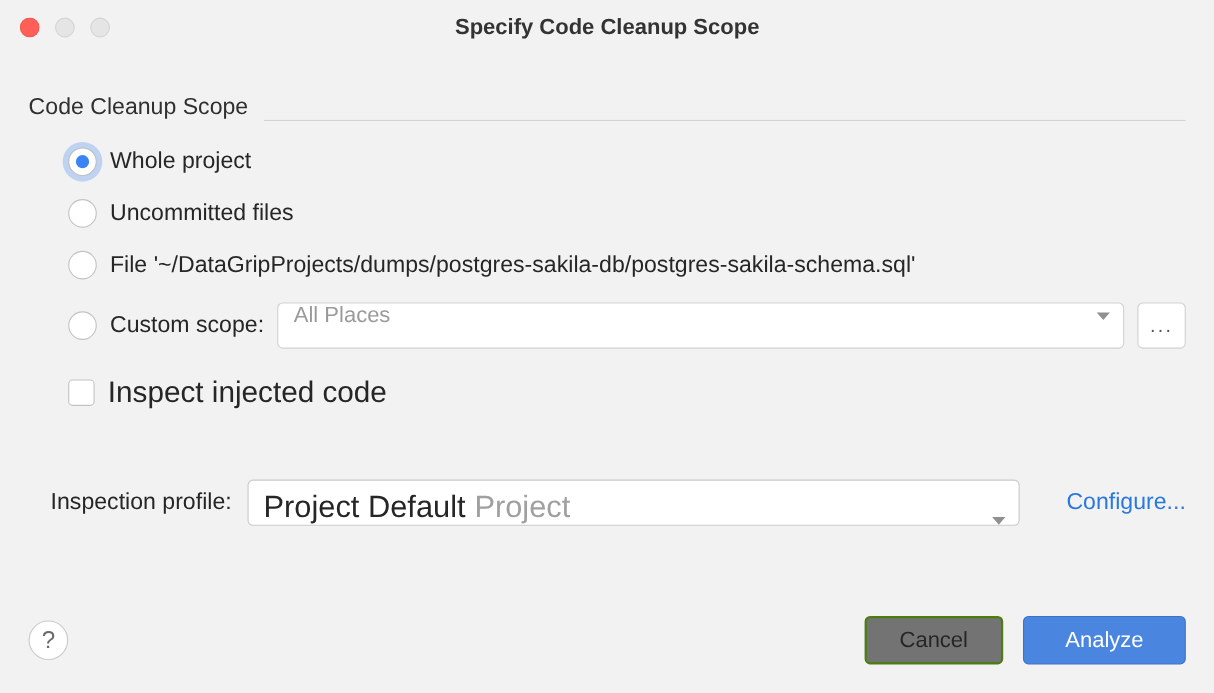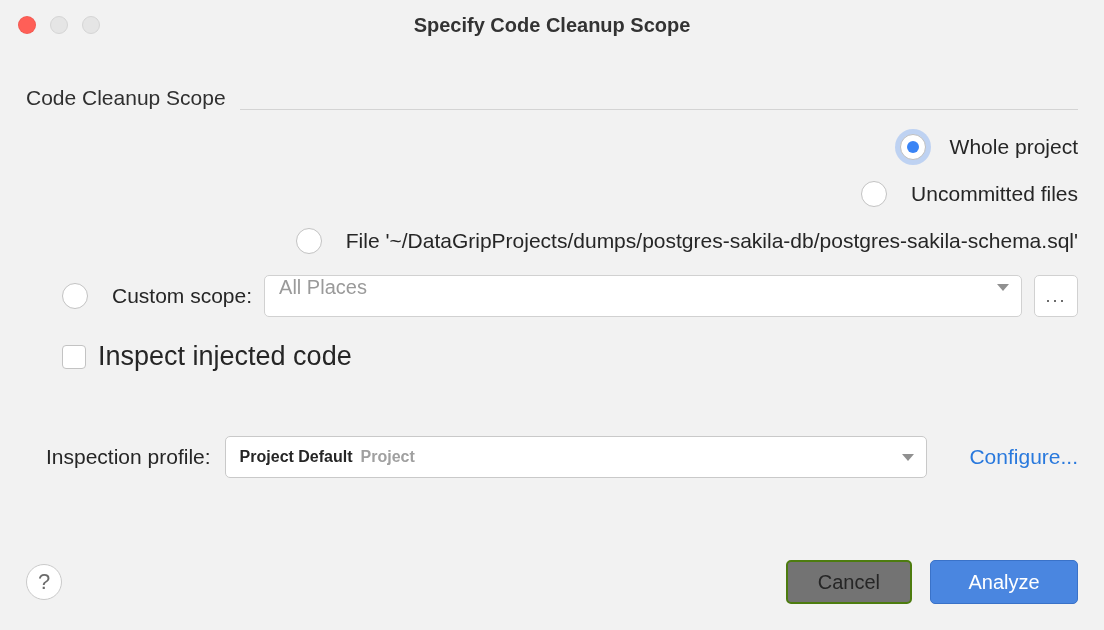--- a/index.html
+++ b/index.html
@@ -76,22 +76,21 @@
     }
     .radio-group {
       padding-left: 36px;
       display: flex;
       flex-direction: column;
       gap: 21px;
     }
     .radio-row {
       display: flex;
       align-items: center;
-      gap: 24px;
-      justify-content: flex-end;
+      gap: 12px;
     }
     .radio {
       width: 26px;
       height: 26px;
       border-radius: 50%;
       background: #fff;
       border: 1px solid #c3c3c3;
       display: flex;
       align-items: center;
       justify-content: center;
@@ -183,25 +182,24 @@
       color: #262626;
     }
     .profile-select {
       flex: 1;
       height: 42px;
       background: #fff;
       border: 1px solid #c9c9c9;
       border-radius: 5px;
       padding: 0 42px 0 14px;
       display: flex;
-      align-items: center;
+      align-items: flex-end;
       position: relative;
-      font-size: 16px;
+      font-size: 28px;
       gap: 8px;
-      font-weight: bold;
     }
     .profile-main { color: #262626; }
     .profile-scope { color: #a0a0a0; }
     .configure-link {
       color: #2979dd;
       font-size: 21px;
       margin-left: 28px;
       cursor: pointer;
     }
     .footer {

